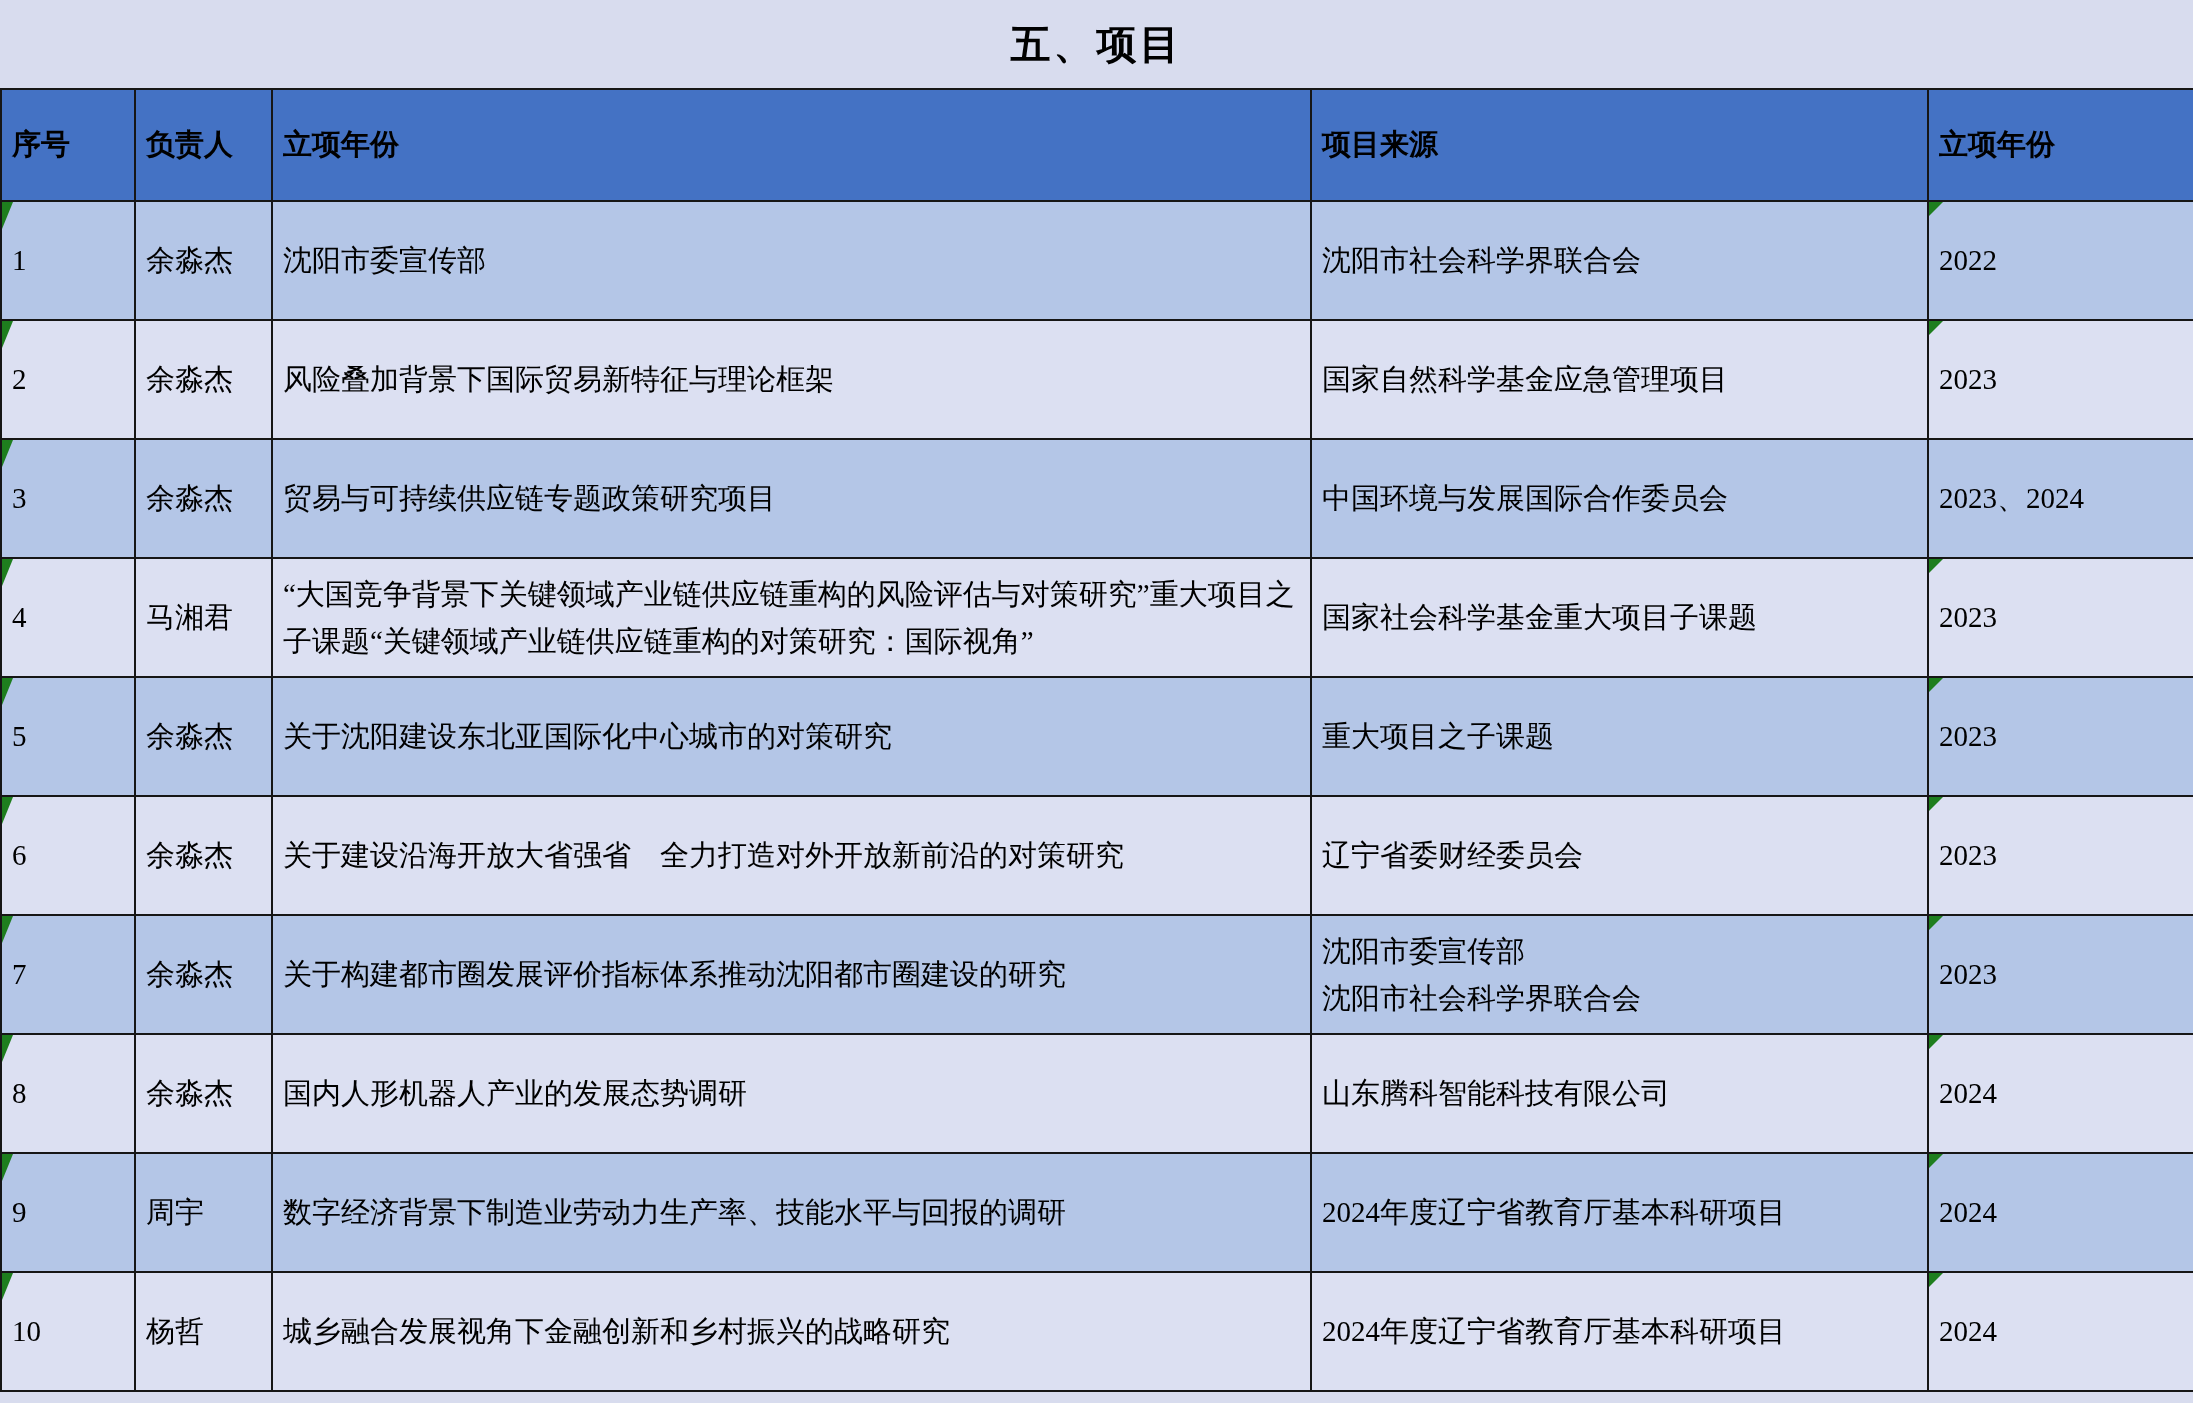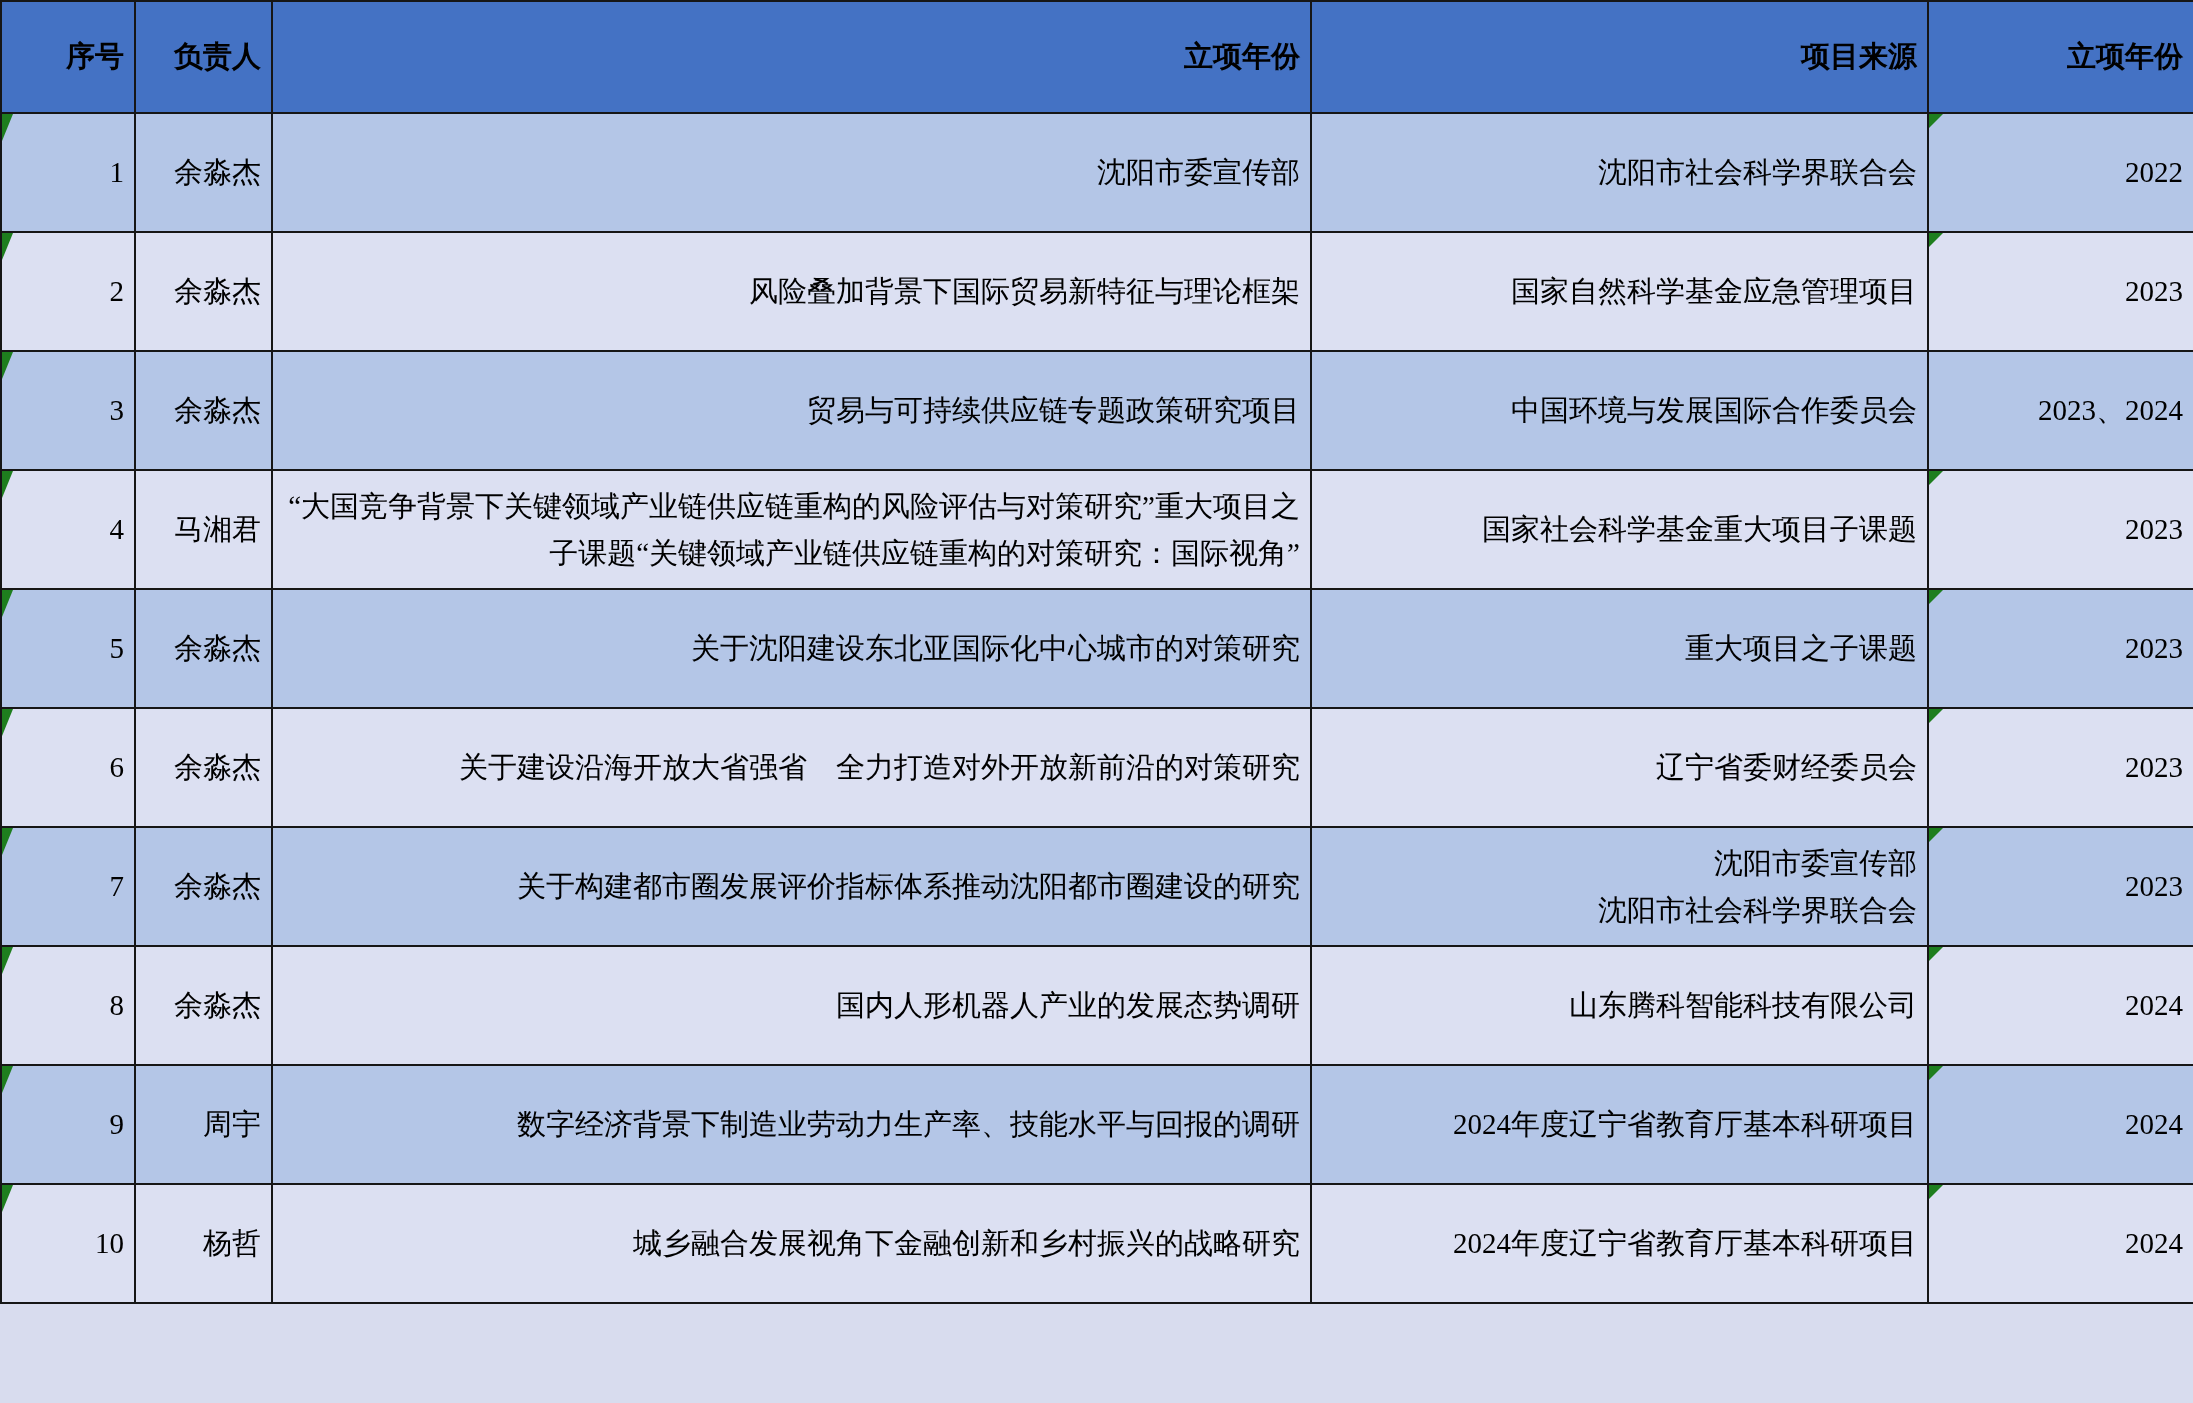--- a/index.html
+++ b/index.html
@@ -20,21 +20,21 @@
     font-weight:bold;
     letter-spacing:3px;
   }
   table.projects{
     border-collapse:collapse;
     table-layout:fixed;
     width:2193px;
   }
   th,td{
     border:2px solid #161616;
-    text-align:right;
+    text-align:left;
     vertical-align:middle;
     padding:10px 10px;
     position:relative;
     overflow:hidden;
     box-sizing:border-box;
   }
   thead th{
     background:#4472C4;
     height:112px;
     font-size:29px;
@@ -54,20 +54,23 @@
     clip-path:polygon(0 0,100% 0,0 100%);
   }
   .tri-no{width:11px;height:27px;}
   .tri-year{width:14px;height:14px;}
 </style>
 </head>
 <body>
 
 <div class="page">
 
+  <div class="title-band">
+    <span class="title">五、项目</span>
+  </div>
 
   <table class="projects">
     <colgroup>
       <col style="width:134px">
       <col style="width:137px">
       <col style="width:1039px">
       <col style="width:617px">
       <col style="width:266px">
     </colgroup>
     <thead>

